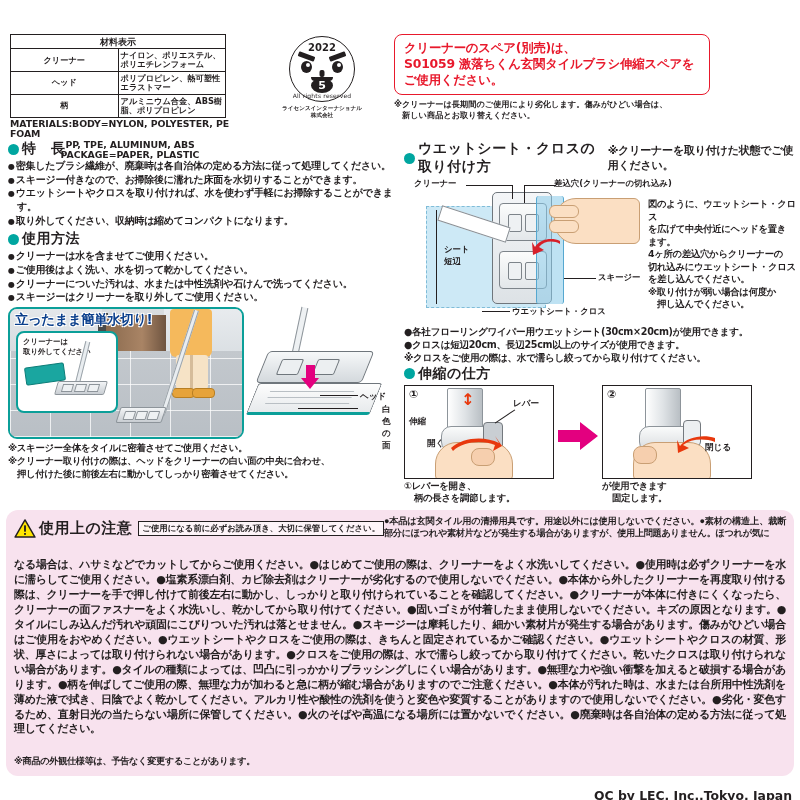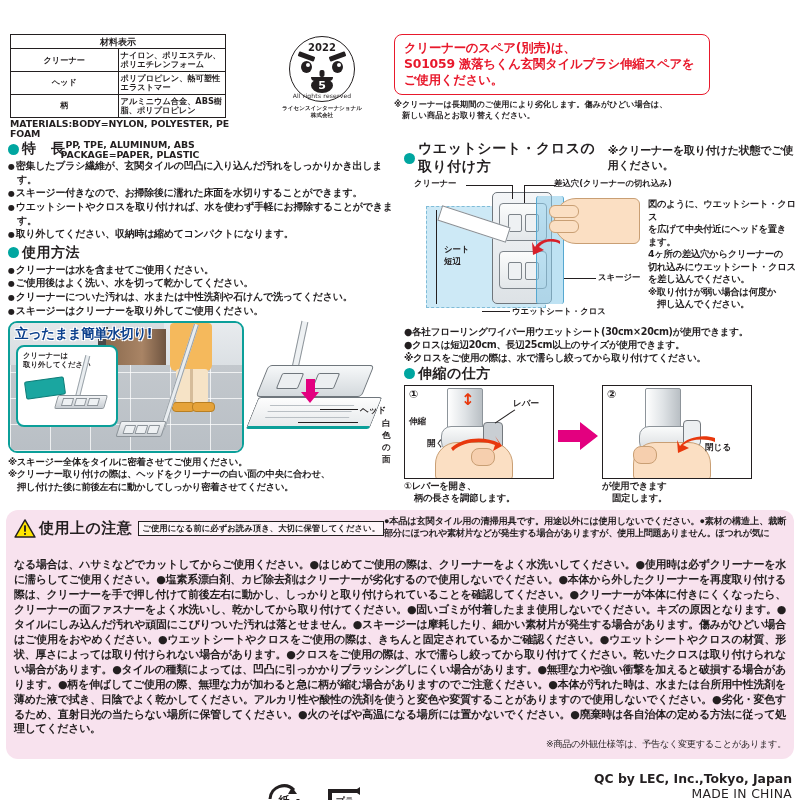--- a/index.html
+++ b/index.html
@@ -511,22 +511,22 @@
     font-size: 11px; font-weight: bold; line-height: 1.36;
     color: #231f20; text-align: justify; letter-spacing: -0.35px;
     margin-top: 17px;
   }
   .caution-lead {
     font-size: 9.2px; font-weight: bold; line-height: 1.36;
     color: #231f20; letter-spacing: -0.35px;
     float: right; width: 470px; text-align: justify;
   }
   .caution-tail {
-    font-size: 9.2px; font-weight: normal; line-height: 1.36;
-    color: #231f20; letter-spacing: -0.35px; margin-top: 1px; text-align: right;
+    font-size: 9.2px; font-weight: bold; line-height: 1.36;
+    color: #231f20; letter-spacing: -0.35px; margin-top: 18px;
   }
 
   
   .footer {
     position: relative; margin-top: 12px; height: 120px;
   }
   .recycle {
     position: absolute; left: 262px; top: 12px; display: flex; gap: 16px;
   }
   .rec-item { text-align: center; width: 44px; }
@@ -614,21 +614,21 @@
 
   <div class="columns">
 
     <div class="col-left">
 
       <h2 class="sec">
         <span class="dot"></span>
         <span>特　長</span>
       </h2>
       <ul class="bullets">
-        <li>密集したブラシ繊維が、玄関タイルの凹凸に入り込んだ汚れをしっかりかき出します。</li>
+        <li>密集したブラシ繊維が、廃棄時は各自治体の定める方法に従って処理してください。</li>
         <li>スキージー付きなので、お掃除後に濡れた床面を水切りすることができます。</li>
         <li>ウエットシートやクロスを取り付ければ、水を使わず手軽にお掃除することができます。</li>
         <li>取り外してください、収納時は縮めてコンパクトになります。</li>
       </ul>
 
       <h2 class="sec">
         <span class="dot"></span>
         <span>使用方法</span>
       </h2>
       <ul class="bullets">

